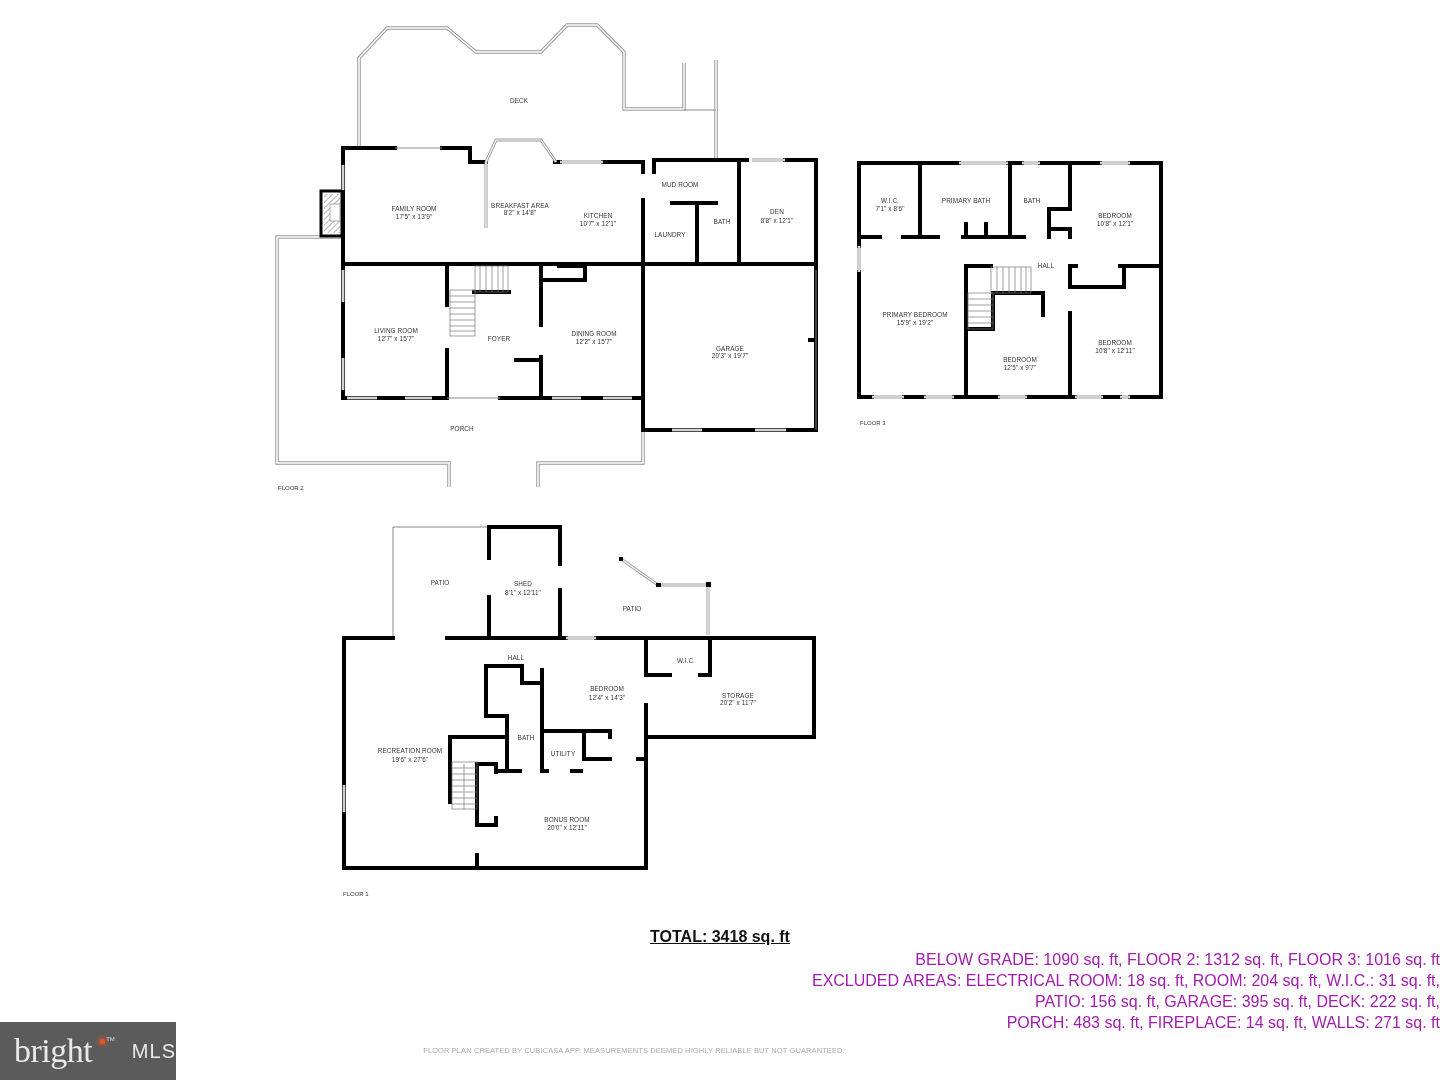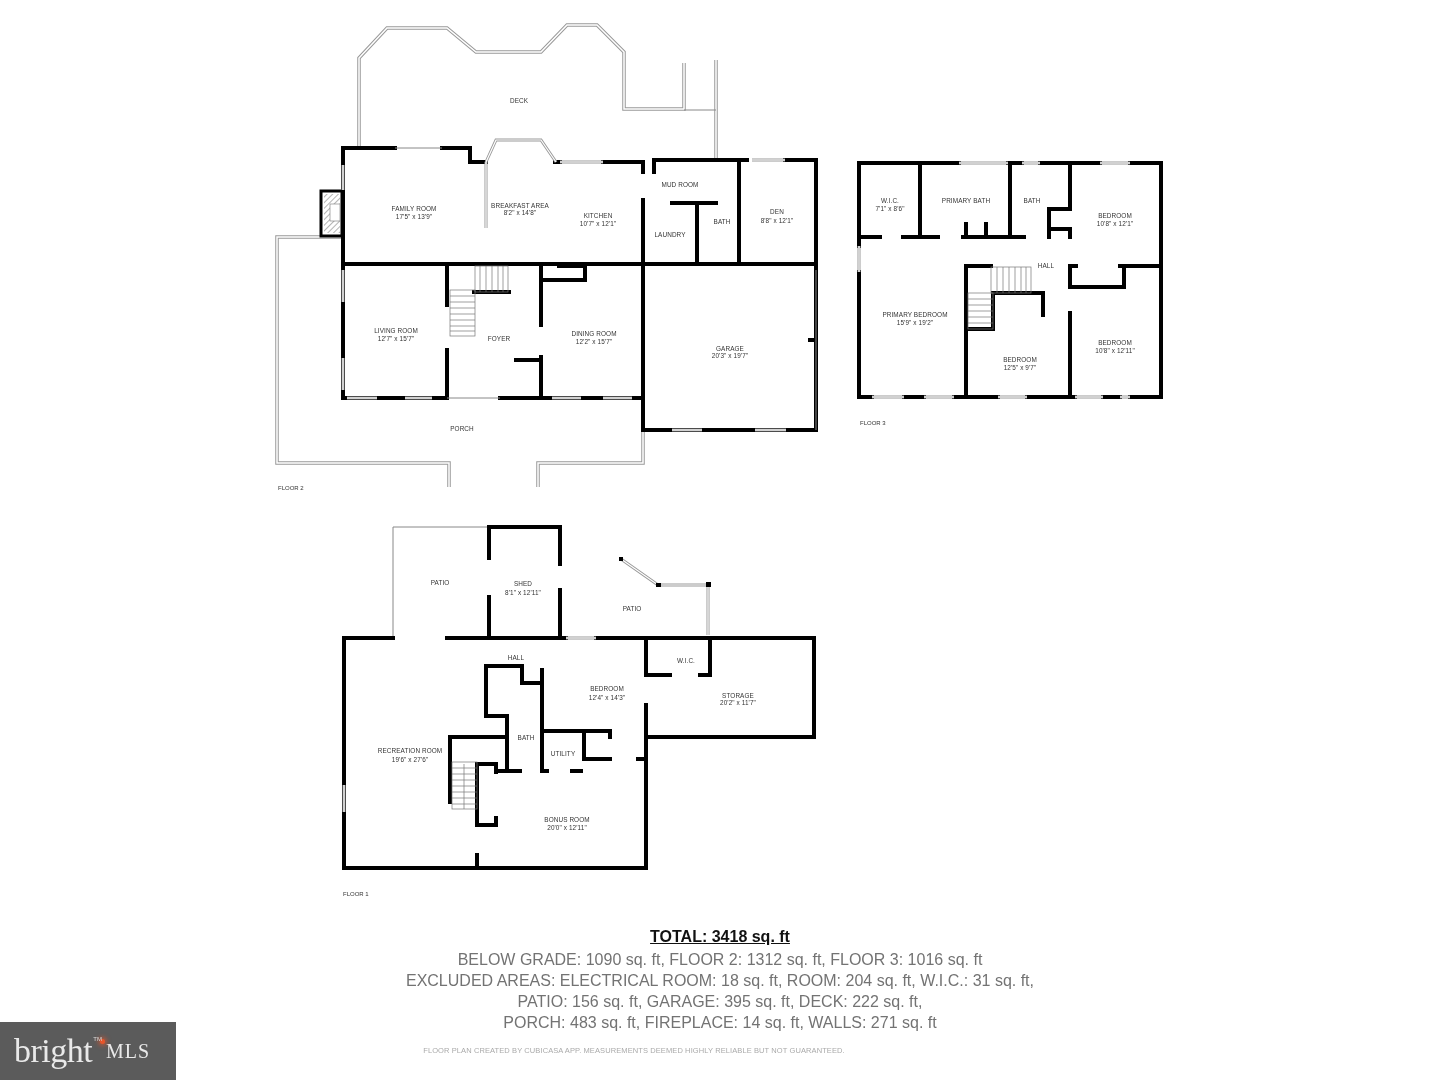--- a/index.html
+++ b/index.html
@@ -9,28 +9,28 @@
   .floor-label { font-family:"Liberation Sans", sans-serif; font-size:6px; fill:#333; }
   .wall { stroke:#000; stroke-width:4; fill:none; stroke-linecap:square; }
   .thin { stroke:#888; stroke-width:1; fill:none; }
   .dbl { stroke:#999; stroke-width:3.5; fill:none; }
   .dbl-inner { stroke:#fff; stroke-width:1.5; fill:none; }
   .win { stroke:#999; stroke-width:3; fill:none; }
   .win-in { stroke:#e4e4e4; stroke-width:1.5; fill:none; }
   .stair { stroke:#777; stroke-width:0.7; fill:none; }
   .summary { position:absolute; left:0; width:1440px; text-align:center; }
   .sum-total { top:928px; font-size:16px; font-weight:bold; color:#111;text-decoration:underline; }
-  .sum-line { font-size:16px; color:#737373; line-height:21px; }
+  .sum-line { font-size:16px; color:#a21caf; line-height:21px;text-align:right; }
   .sum-l1 { top:949px; } .sum-l2 { top:970px; } .sum-l3 { top:991px; } .sum-l4 { top:1012px; }
   .disclaimer { position:absolute; top:1046px; left:0; width:1268px; text-align:center; font-size:7.5px; color:#aaa; letter-spacing:0.1px; }
-  .logo { position:absolute; left:0; top:1022px; width:176px; height:58px; background:#5b5b5b; display:flex; align-items:center; padding-left:14px; box-sizing:border-box; }
+  .logo { position:absolute; left:0; top:1022px; width:176px; height:58px; background:#5b5b5b; display:flex; align-items:center; padding-left:14px; box-sizing:border-box;justify-content:space-between; }
   .logo-bright { font-family:"Liberation Serif", serif; font-size:34px; color:#e9e9e9; letter-spacing:-0.5px; position:relative; }
   .logo-dot { position:absolute; width:5px; height:5px; border-radius:50%; background:#e8552a; top:7px; left:86px; box-shadow:0 0 4px 2px rgba(232,85,42,0.6); }
   .logo-tm { font-size:6px; color:#ddd; position:relative; top:-12px; margin-left:1px; }
-  .logo-mls { font-family:Liberation Serif, serif; font-size:20px; color:#e9e9e9; margin-left:4px; letter-spacing:1px; }
+  .logo-mls { font-family:Liberation Sans, sans-serif; font-size:20px; color:#e9e9e9; margin-left:4px; letter-spacing:1px; }
 </style>
 </head>
 <body>
 
 <svg id="plan" viewBox="0 0 1440 1080" xmlns="http://www.w3.org/2000/svg">
 
   <g>
 
     <g>
       <path class="dbl" d="M359,148 L359,58 L387,28 L447,28 L476,52 L541,52 L567,25 L597,25 L624,52 L624,109 L684,109 L684,63"></path>

